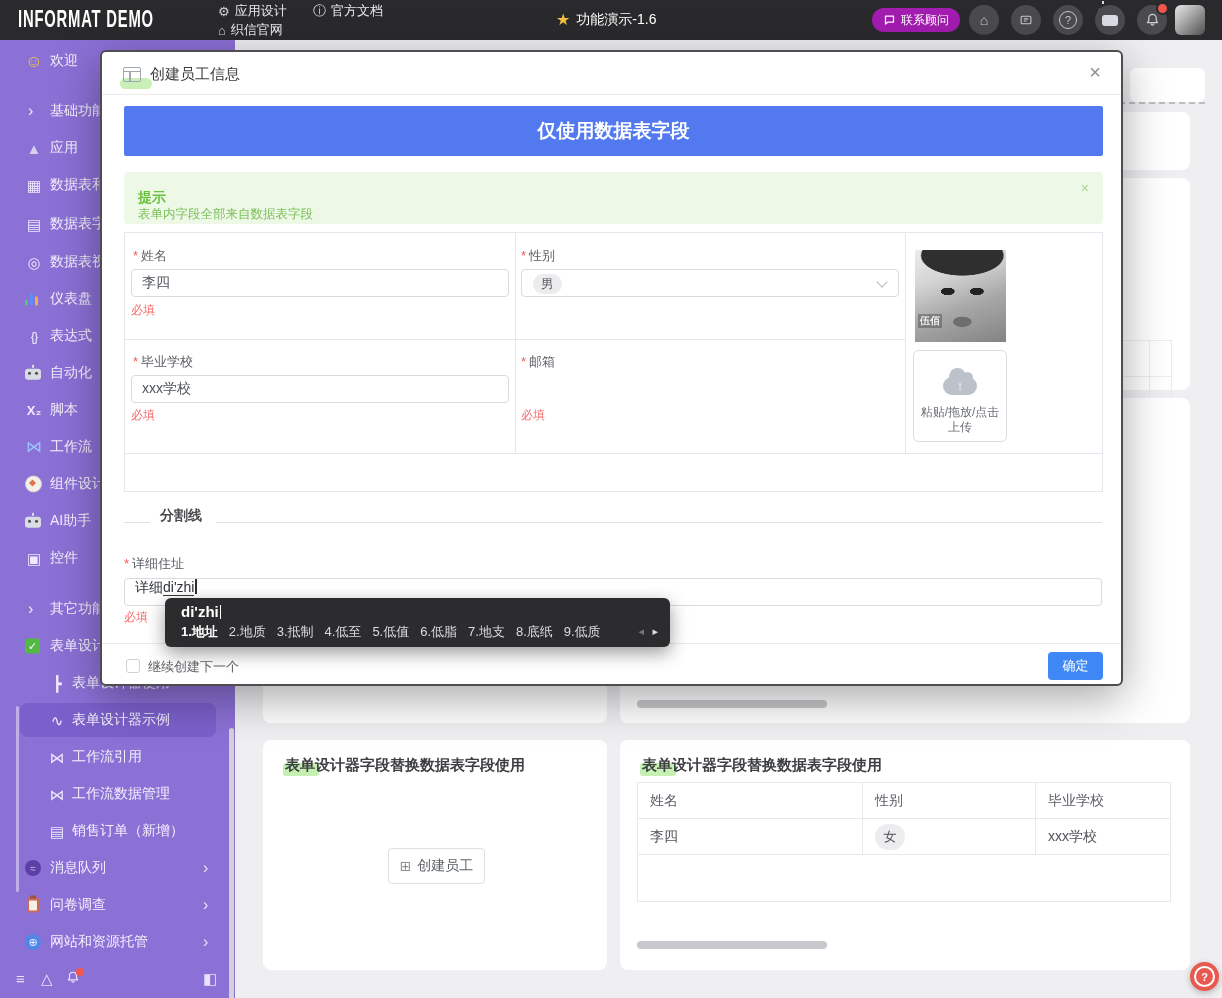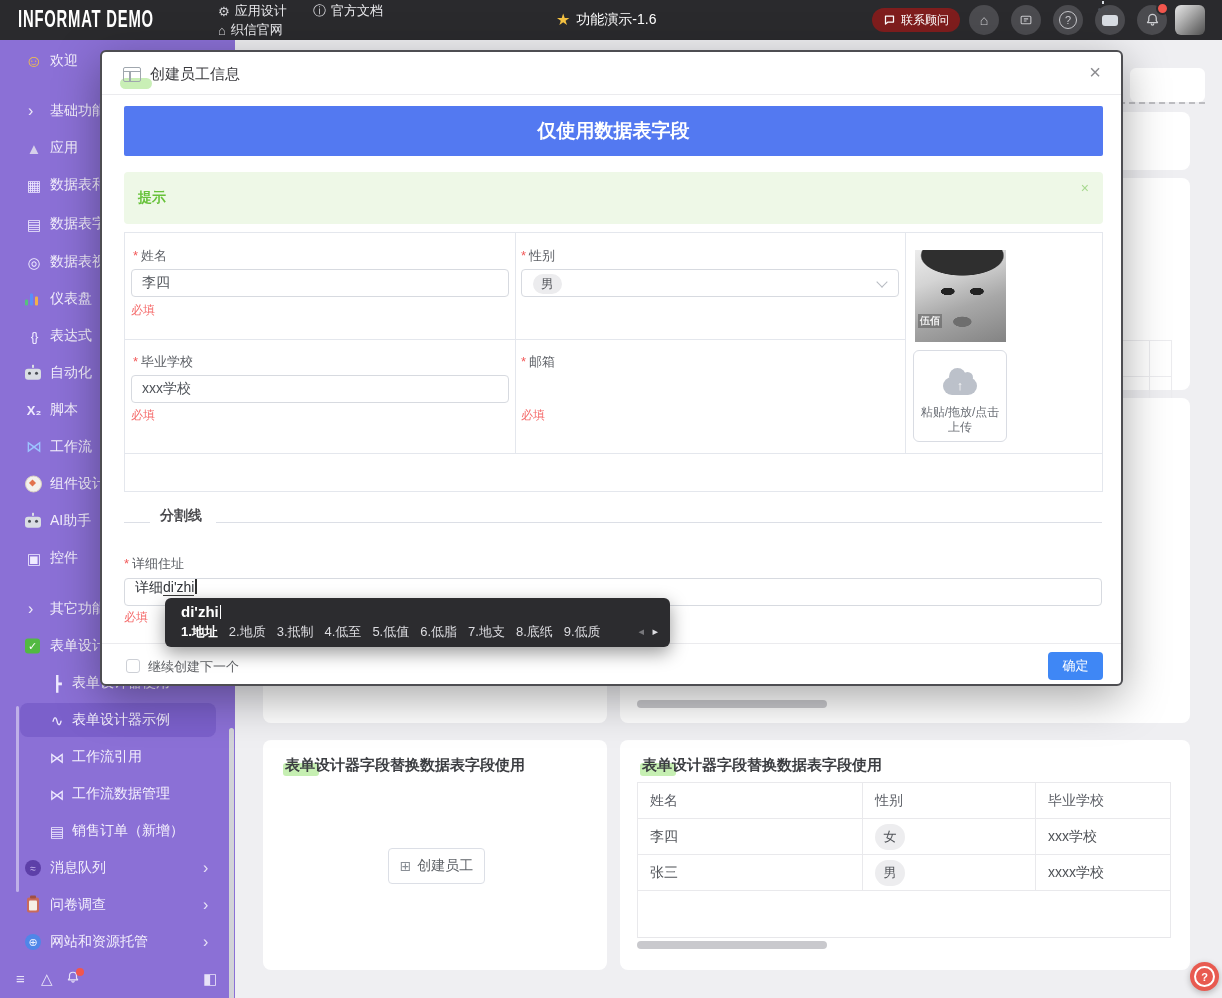--- a/index.html
+++ b/index.html
@@ -6,21 +6,21 @@
   #app{position:relative;width:1222px;height:998px;overflow:hidden;background:#efeff2;
        font-family:"Liberation Sans","DejaVu Sans",sans-serif;-webkit-font-smoothing:antialiased;}
   
   .topbar{position:absolute;left:0;top:0;width:1222px;height:40px;background:#2a2a2d;z-index:5;}
   .logo{position:absolute;left:18px;top:8px;color:#fff;font-size:19px;font-weight:800;letter-spacing:1px;
         transform:scale(.78,1.3);transform-origin:left center;white-space:nowrap;}
   .tnav{position:absolute;display:flex;align-items:center;gap:5px;color:#e9e9ec;font-size:13px;white-space:nowrap;cursor:default;}
   .tnav .tic{font-size:13px;color:#d3d3d7;}
   .badge{position:absolute;left:556px;top:10px;display:flex;align-items:center;gap:6px;color:#fff;font-size:14px;}
   .badge .star{color:#f5c242;font-size:16px;}
-  .contact{position:absolute;left:872px;top:8px;width:88px;height:24px;border-radius:12px;background:#7f1d1d;
+  .contact{position:absolute;left:872px;top:8px;width:88px;height:24px;border-radius:12px;background:#a21caf;
            display:flex;align-items:center;justify-content:center;gap:5px;color:#fff;font-size:12px;cursor:pointer;}
   .circ{position:absolute;top:5px;width:30px;height:30px;border-radius:50%;background:#4b4b4f;
         display:flex;align-items:center;justify-content:center;color:#c9c9cd;font-size:14px;cursor:pointer;}
   .avatar{position:absolute;left:1175px;top:5px;width:30px;height:30px;border-radius:6px;
           background:linear-gradient(135deg,#e6e6e6 0%,#b5b5b5 35%,#7d7d7d 70%,#4f4f4f 100%);cursor:pointer;}
   .reddot{position:absolute;left:1156px;top:2px;width:9px;height:9px;border-radius:50%;background:#f2564d;border:2px solid #2a2a2d;z-index:6;}
   
   .sidebar{position:absolute;left:0;top:40px;width:235px;height:958px;background:#8b70d6;overflow:hidden;z-index:4;}
   .srow{position:absolute;left:0;width:235px;height:28px;color:#f3effc;font-size:14px;cursor:pointer;}
   .srow .ic{position:absolute;left:25px;top:50%;transform:translateY(-50%);width:18px;text-align:center;color:#efeaff;font-size:15px;line-height:1;}
@@ -360,25 +360,20 @@
         <td class="hd" style="width:200px;">姓名</td>
         <td class="hd" style="width:148px;">性别</td>
         <td class="hd">毕业学校</td>
       </tr>
       <tr>
         <td>李四</td>
         <td><span class="gtag">女</span></td>
         <td>xxx学校</td>
       </tr>
       <tr>
-        <td>张三</td>
-        <td><span class="gtag">男</span></td>
-        <td>xxxx学校</td>
-      </tr>
-      <tr>
             <td colspan="3" style="height:46px;border-bottom:none;"></td>
           </tr>
     </tbody>
       </table>
     <div class="thumbbar" style="left:17px;top:201px;width:190px;height:8px;"></div>
   </div>
 
   <div class="helpbtn">
     <span style="border:2px solid #fff;border-radius:50%;width:17px;height:17px;display:flex;align-items:center;justify-content:center;font-size:11px;">?</span>
   </div>
@@ -388,20 +383,21 @@
       <span class="mheadhl"></span>
       <span class="tblico"></span>
       <span class="mtitle">创建员工信息</span>
       <span class="mclose">×</span>
     </div>
 
     <div class="banner">仅使用数据表字段</div>
 
     <div class="galert">
       <div class="at">提示</div>
+      <div class="ad">表单内字段全部来自数据表字段</div>
       <span class="ax">×</span>
     </div>
 
     <div class="formbox">
       <div class="gline" style="left:390px;top:0;width:1px;height:220px;"></div>
       <div class="gline" style="left:780px;top:0;width:1px;height:220px;"></div>
       <div class="gline" style="left:0;top:106px;width:780px;height:1px;"></div>
       <div class="gline" style="left:0;top:220px;width:977px;height:1px;"></div>
 
       <div class="flabel" style="left:8px;top:14px;">

